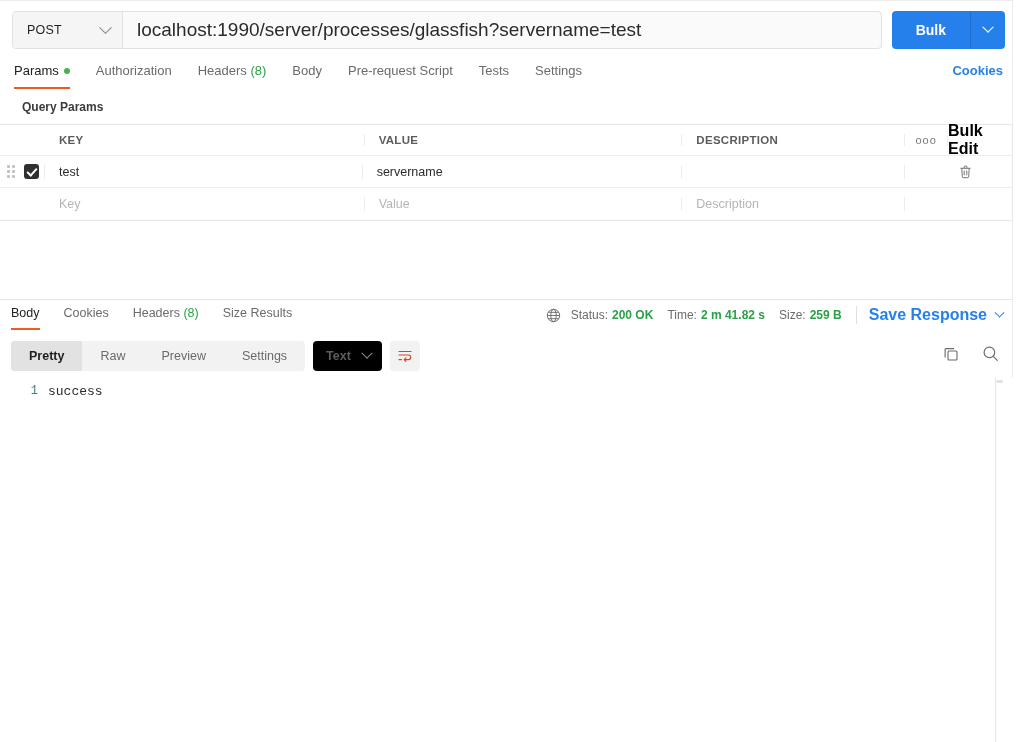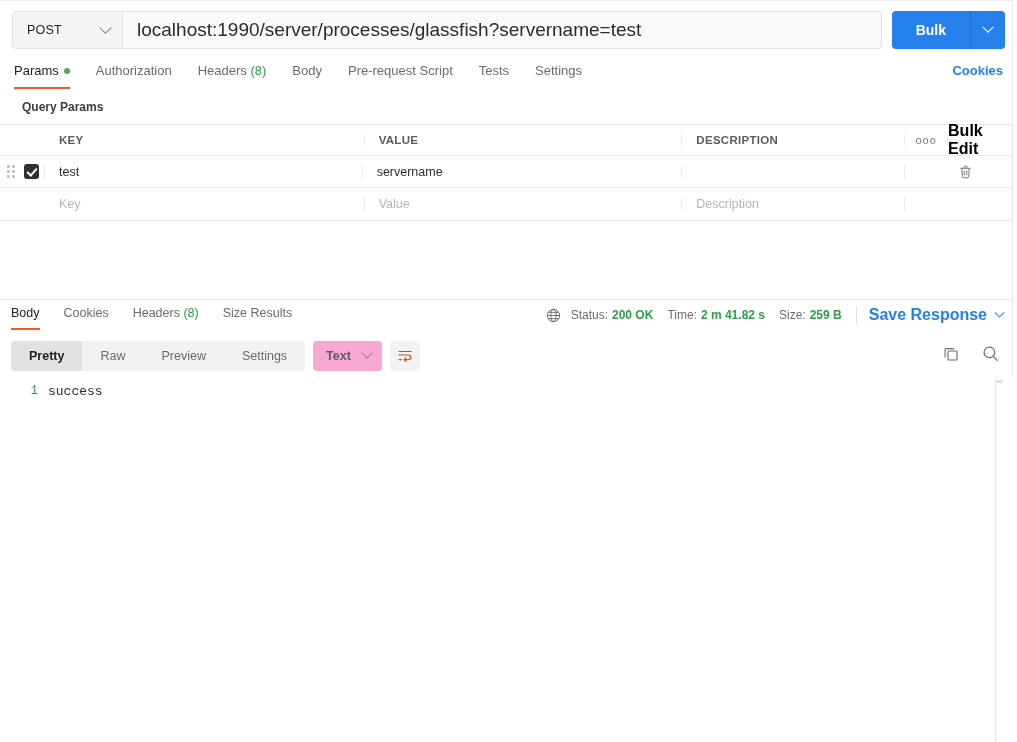--- a/index.html
+++ b/index.html
@@ -324,21 +324,21 @@
     display: flex; align-items: center;
     cursor: pointer;
   }
   .seg-btn.active {
     background: #e2e2e2;
     color: #1f1f1f;
     font-weight: bold;
   }
   .typedd {
     display: flex; align-items: center;
-    background: #f9a8d4;
+    background: #000000;
     border-radius: 4px;
     height: 30px;
     padding: 0 11px 0 13px;
     margin-left: 8px;
     cursor: pointer;
   }
   .typedd span { font-size: 12.5px; color: #5c5c5c; font-weight: bold; }
   .chev-g {
     width: 8px; height: 8px;
     border-right: 1.4px solid #8a8a8a;

